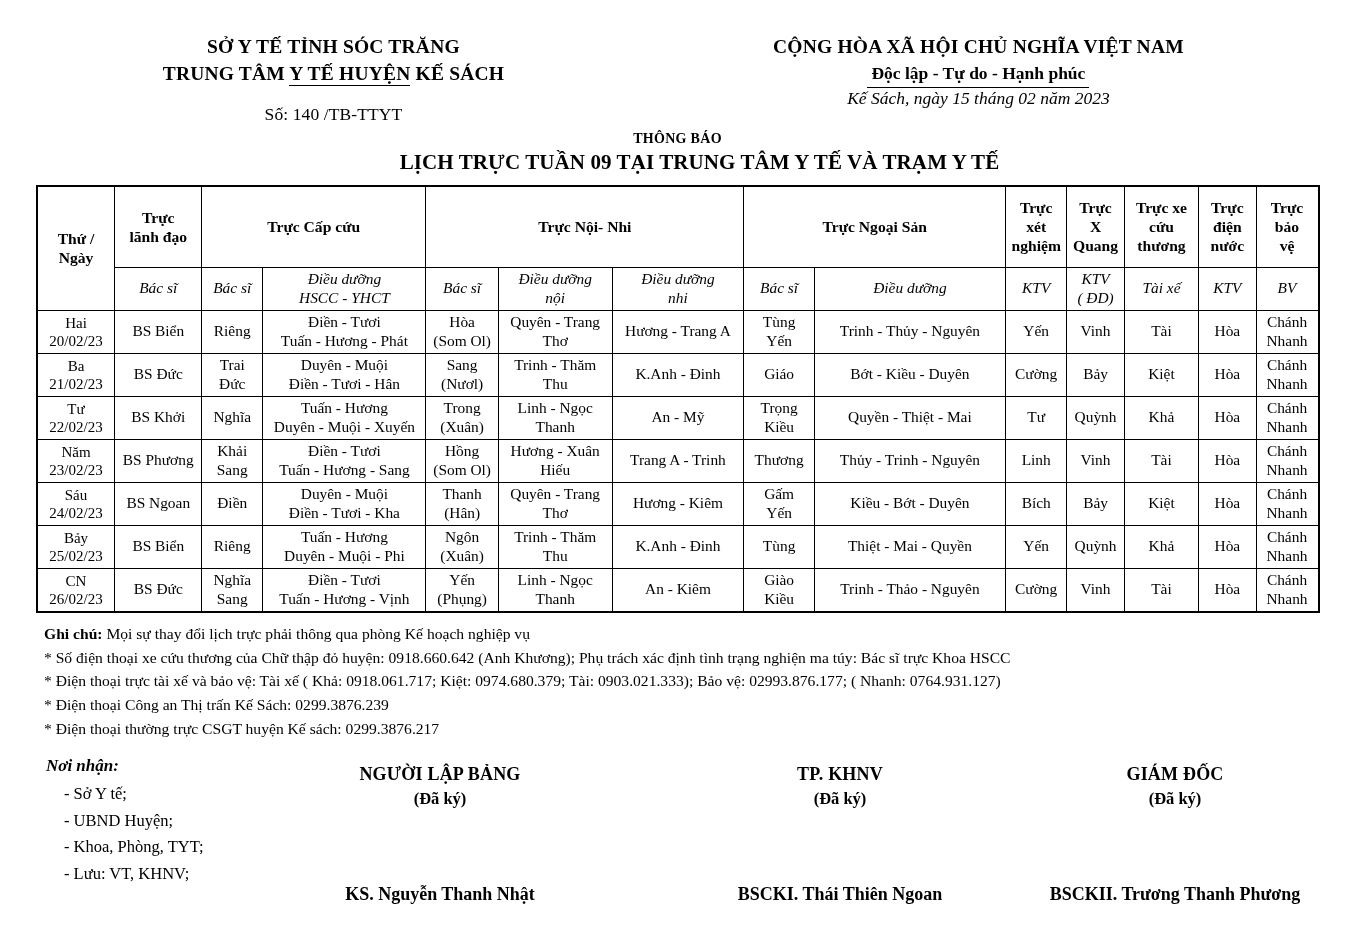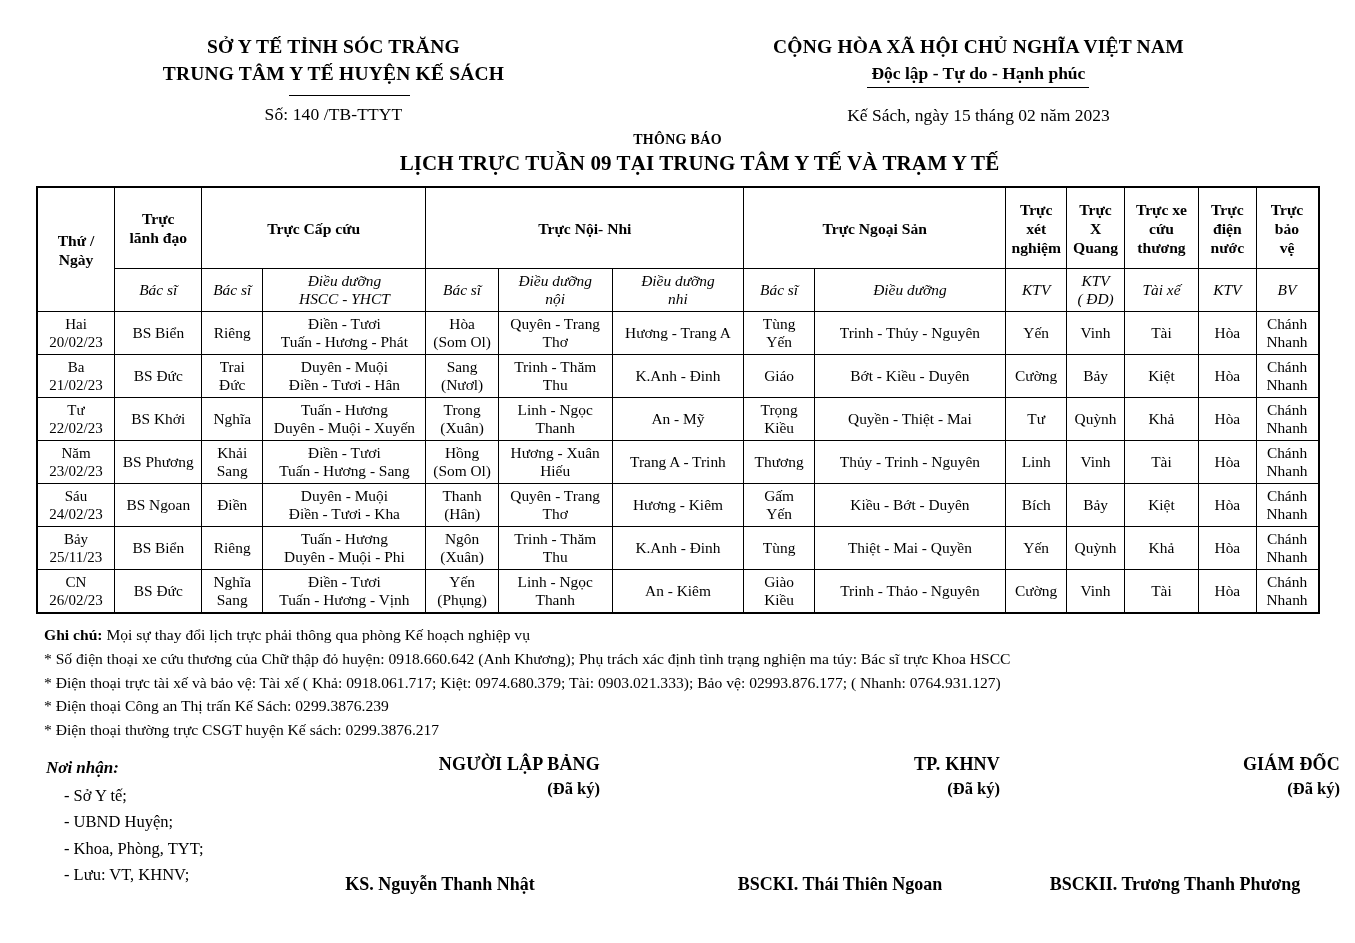--- a/index.html
+++ b/index.html
@@ -52,21 +52,21 @@
   .org2 {
     font-size: 19.5px;
     font-weight: bold;
     letter-spacing: .2px;
     line-height: 1.38;
     display: inline-block;
     position: relative;
   }
   .org2 .ul-part {
     border-bottom: 1.6px solid #000;
-    padding-bottom: 11px;
+    padding-bottom: 1px;
   }
   .docnum {
     font-size: 17.5px;
     margin-top: 16px;
     letter-spacing: .1px;
   }
   .nation1 {
     font-size: 19.5px;
     font-weight: bold;
     letter-spacing: .2px;
@@ -75,21 +75,21 @@
   .nation2 {
     font-size: 17.5px;
     font-weight: bold;
     line-height: 1.45;
     display: inline-block;
     border-bottom: 1.6px solid #000;
     padding: 0 4px 1px 4px;
   }
   .placedate {
     font-size: 17.5px;
-    margin-top: 17px;
+    font-style: italic;
   }
 
   
   .title-block {
     text-align: center;
     margin-top: 6px;
   }
   .t1 {
     font-size: 14px;
     font-weight: bold;
@@ -191,22 +191,22 @@
     font-weight: bold;
     font-size: 17px;
   }
   .recv ul {
     list-style: none;
     margin: 2px 0 0 0;
     padding-left: 18px;
   }
   .sigcol {
     position: absolute;
-    text-align: right;
-    top: 0;
+    text-align: center;
+    top: 12px;
     font-family: Liberation Serif, serif;
   }
   .sigcol .role {
     font-weight: bold;
     font-size: 18px;
     letter-spacing: .2px;
   }
   .sigcol .signed {
     font-weight: bold;
     font-size: 16.5px;
@@ -582,21 +582,21 @@
               <span class="twoline">Hòa</span>
             </td>
             <td>
               <span class="twoline">Chánh</span>
               <span class="twoline">Nhanh</span>
             </td>
           </tr>
           <tr>
             <td>
               <span class="twoline">Bảy</span>
-              <span class="twoline">25/11/23</span>
+              <span class="twoline">25/02/23</span>
             </td>
             <td>
               <span class="twoline">BS Biển</span>
             </td>
             <td>
               <span class="twoline">Riêng</span>
             </td>
             <td>
               <span class="twoline">Tuấn - Hương</span>
               <span class="twoline">Duyên - Muội - Phi</span>

